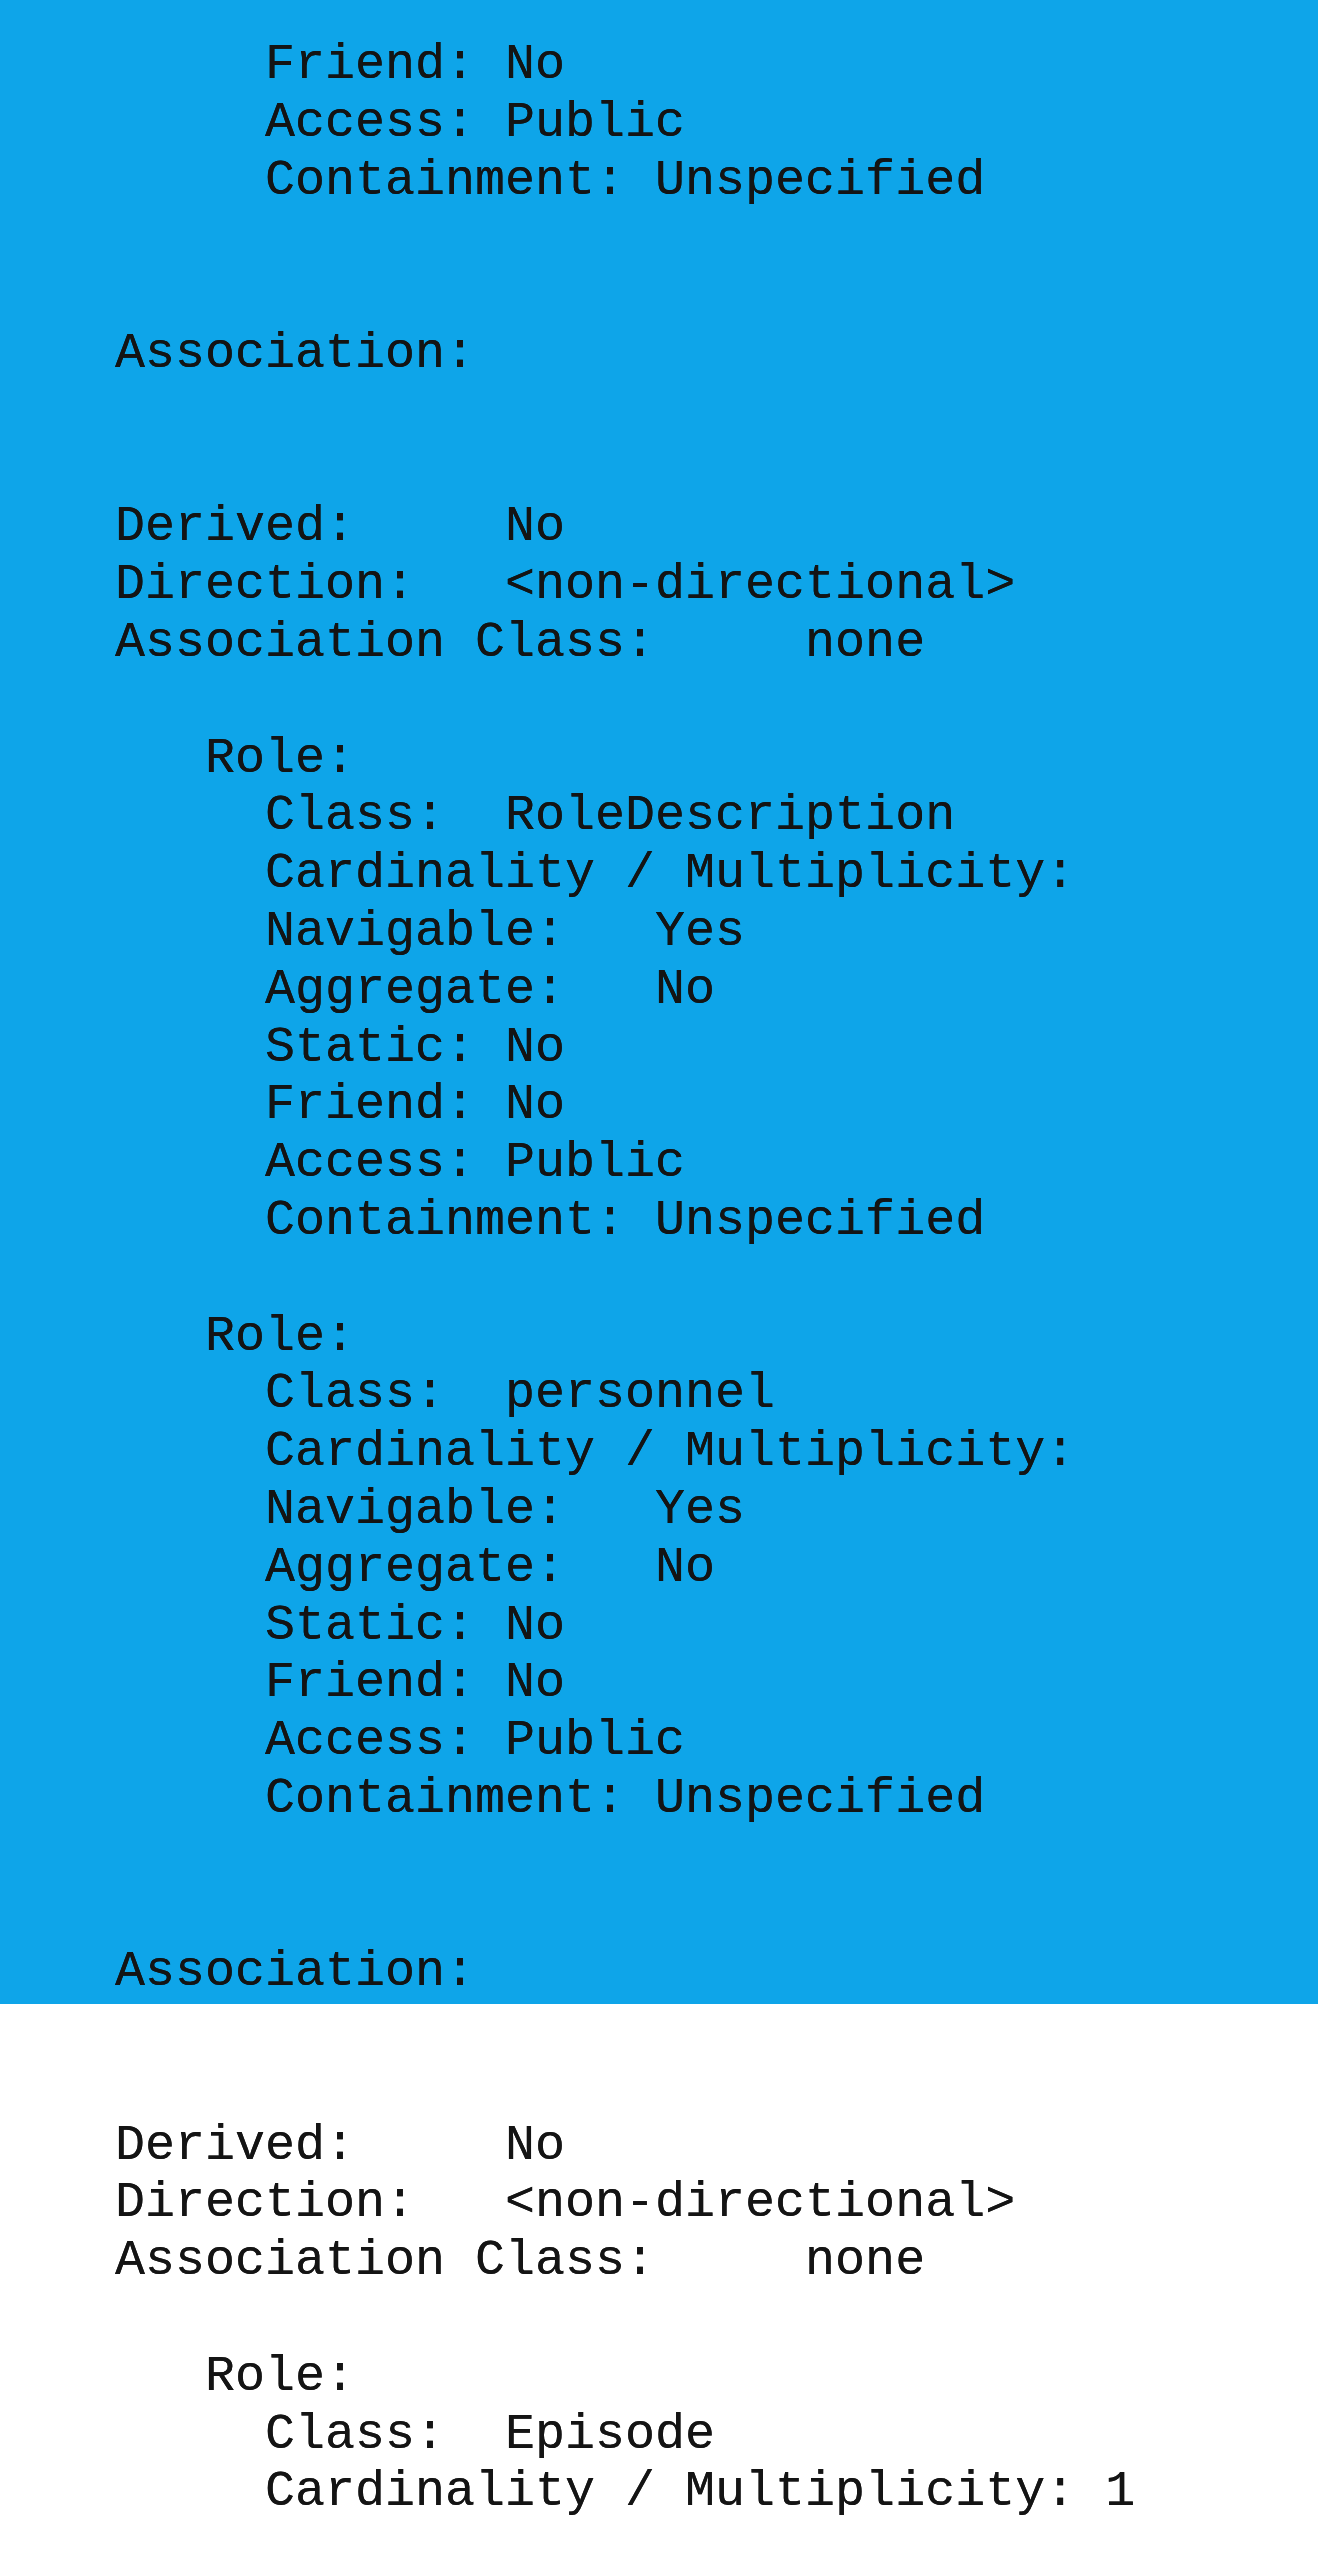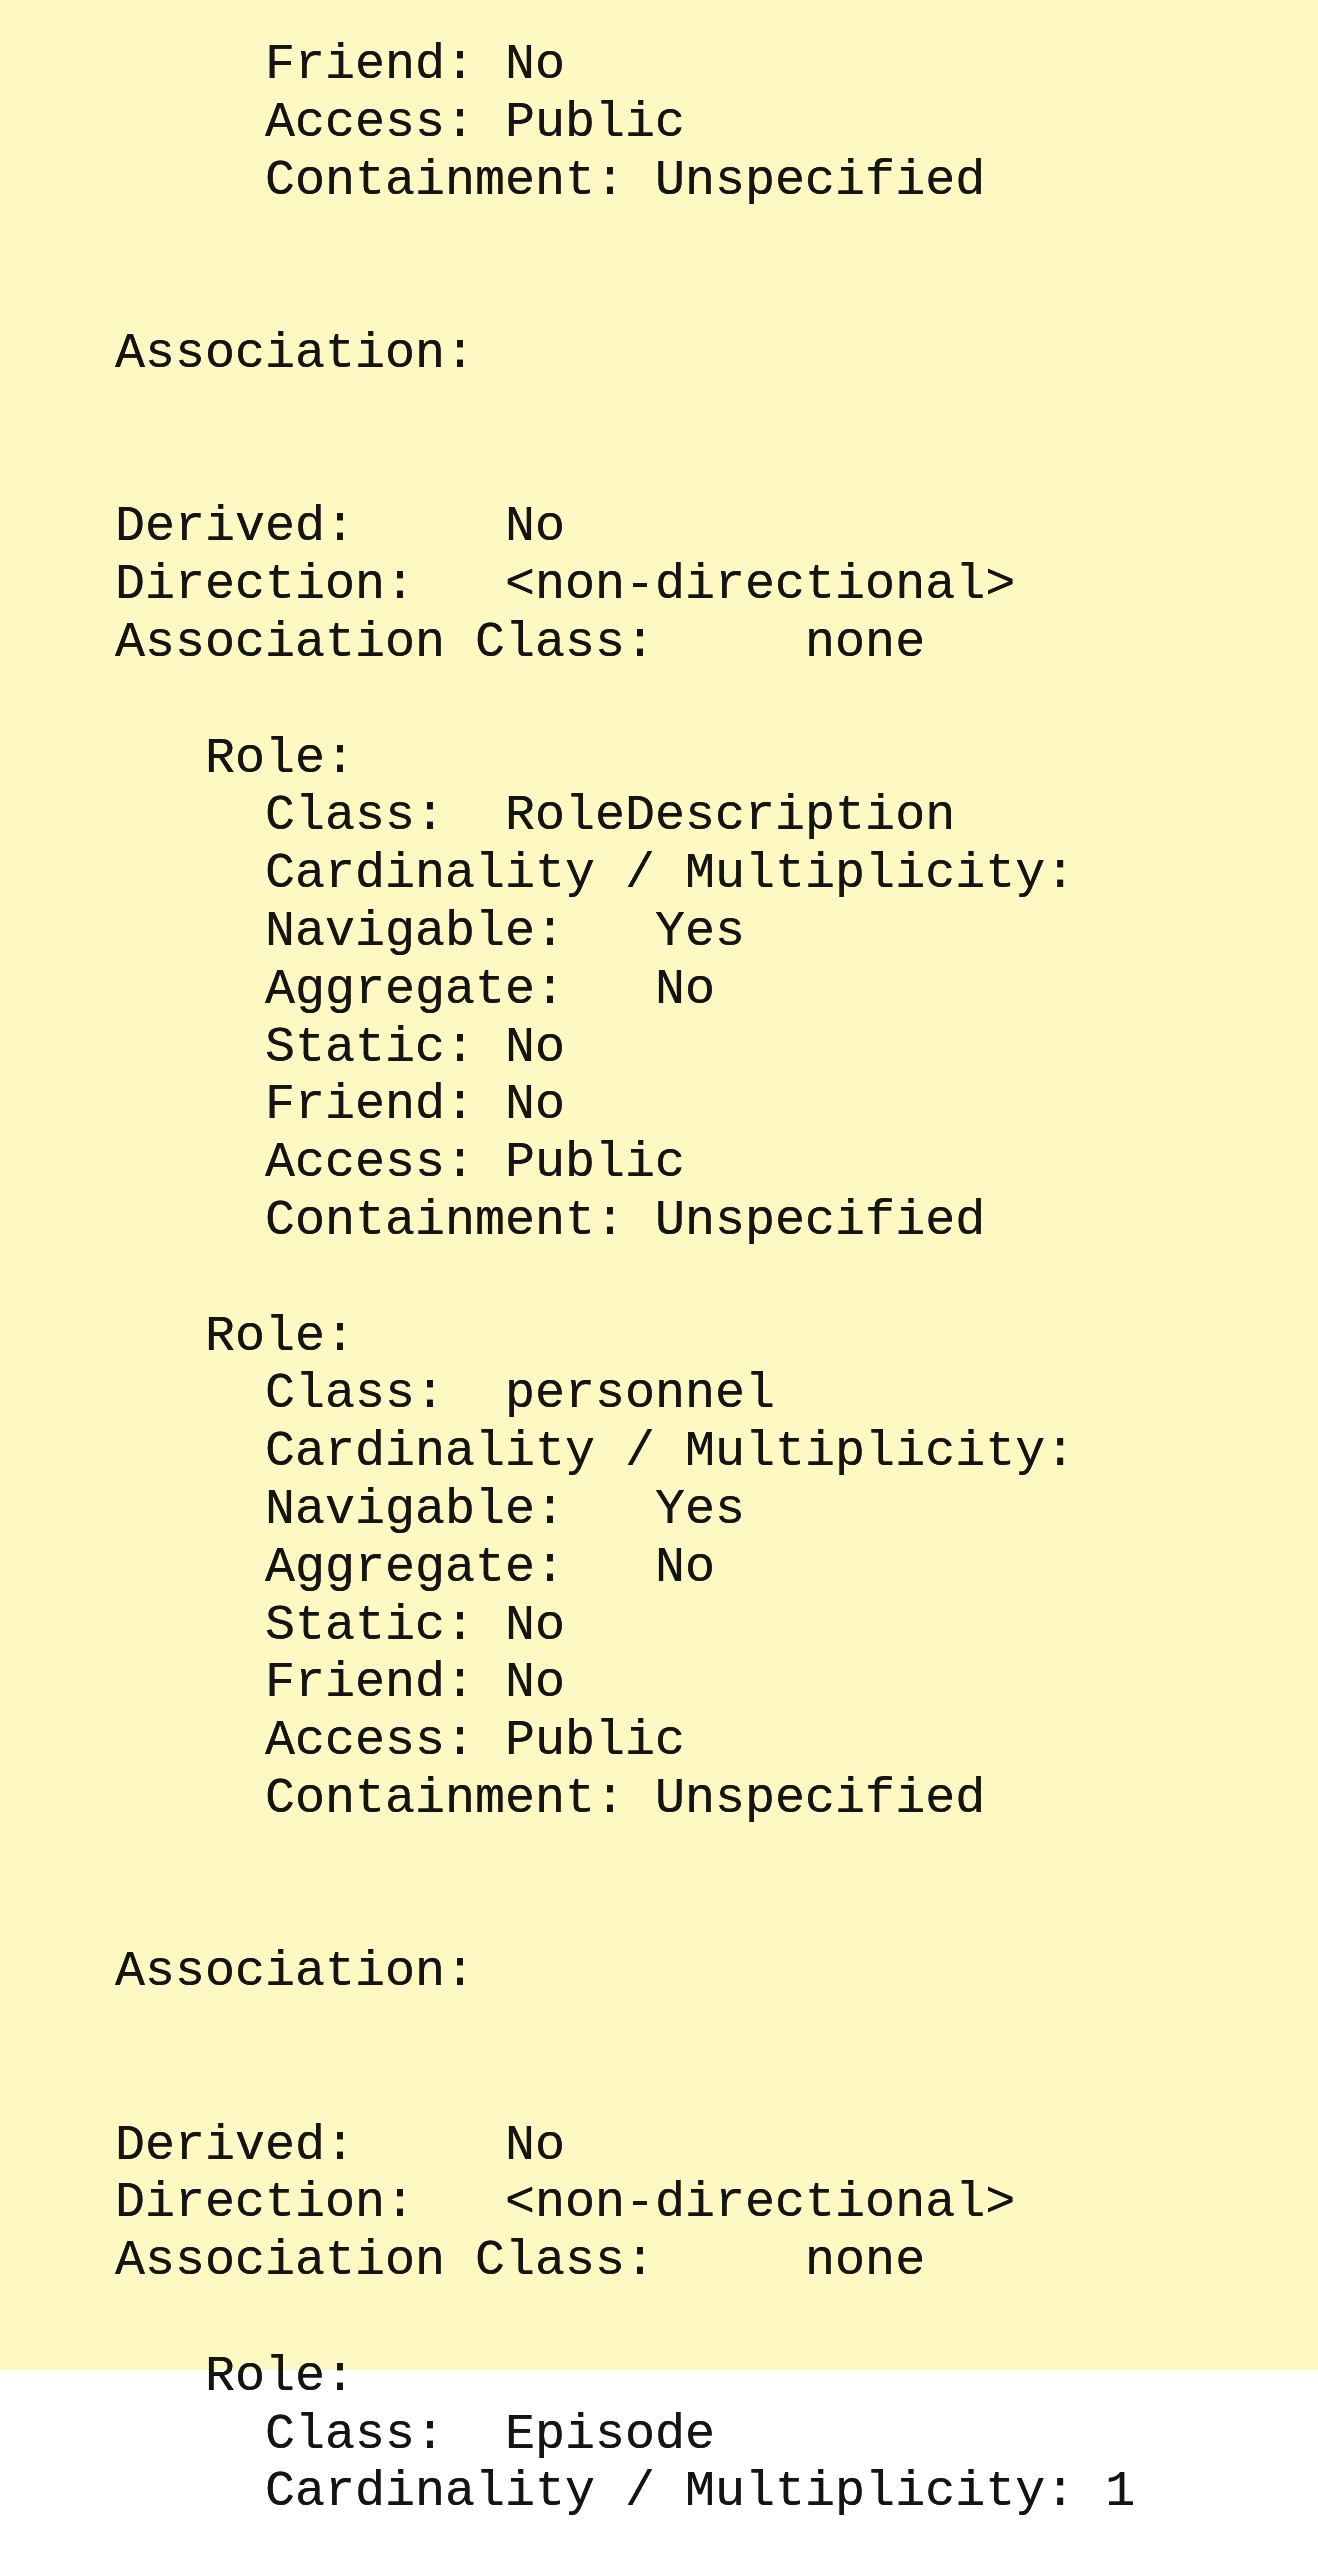--- a/index.html
+++ b/index.html
@@ -8,22 +8,22 @@
     background: #ffffff;
   }
   body {
     width: 1318px;
     height: 2554px;
     overflow: hidden;
   }
   .page {
     box-sizing: border-box;
     width: 1318px;
-    height: 2370px;
-    background: #fef9c3;
+    height: 2004px;
+    background: #0ea5e9;
     padding: 36px 10px 14px 115px;
   }
   .doc {
     font-family: "Liberation Mono", "DejaVu Sans Mono", monospace;
     font-size: 50px;
     line-height: 57.8px;
     color: #141414;
     white-space: pre;
     
     text-shadow: 0 0 0.6px rgba(0,0,0,0.85);

